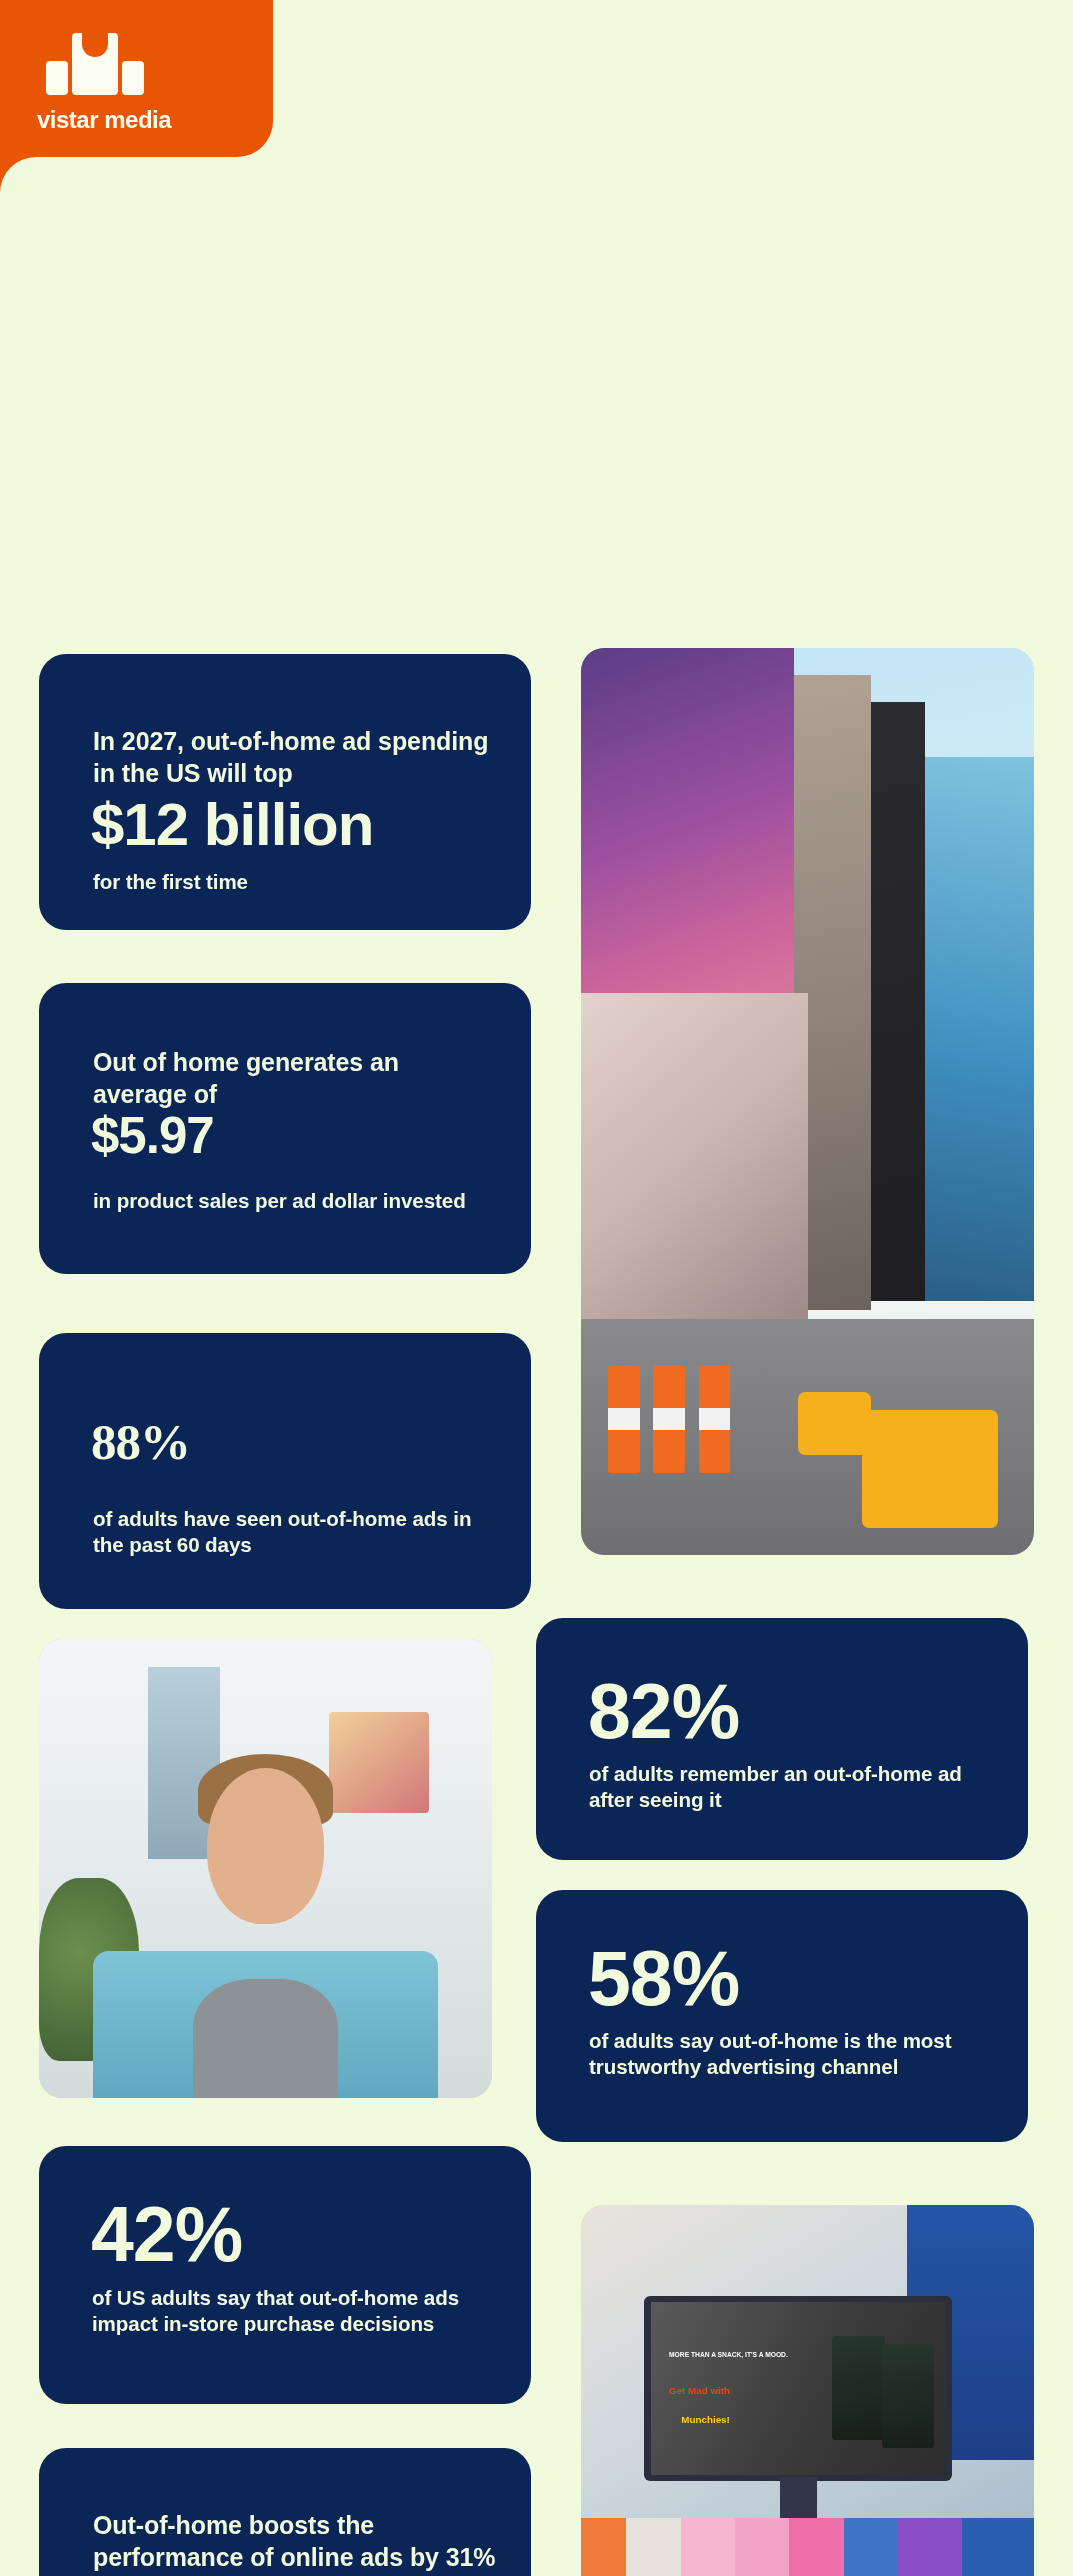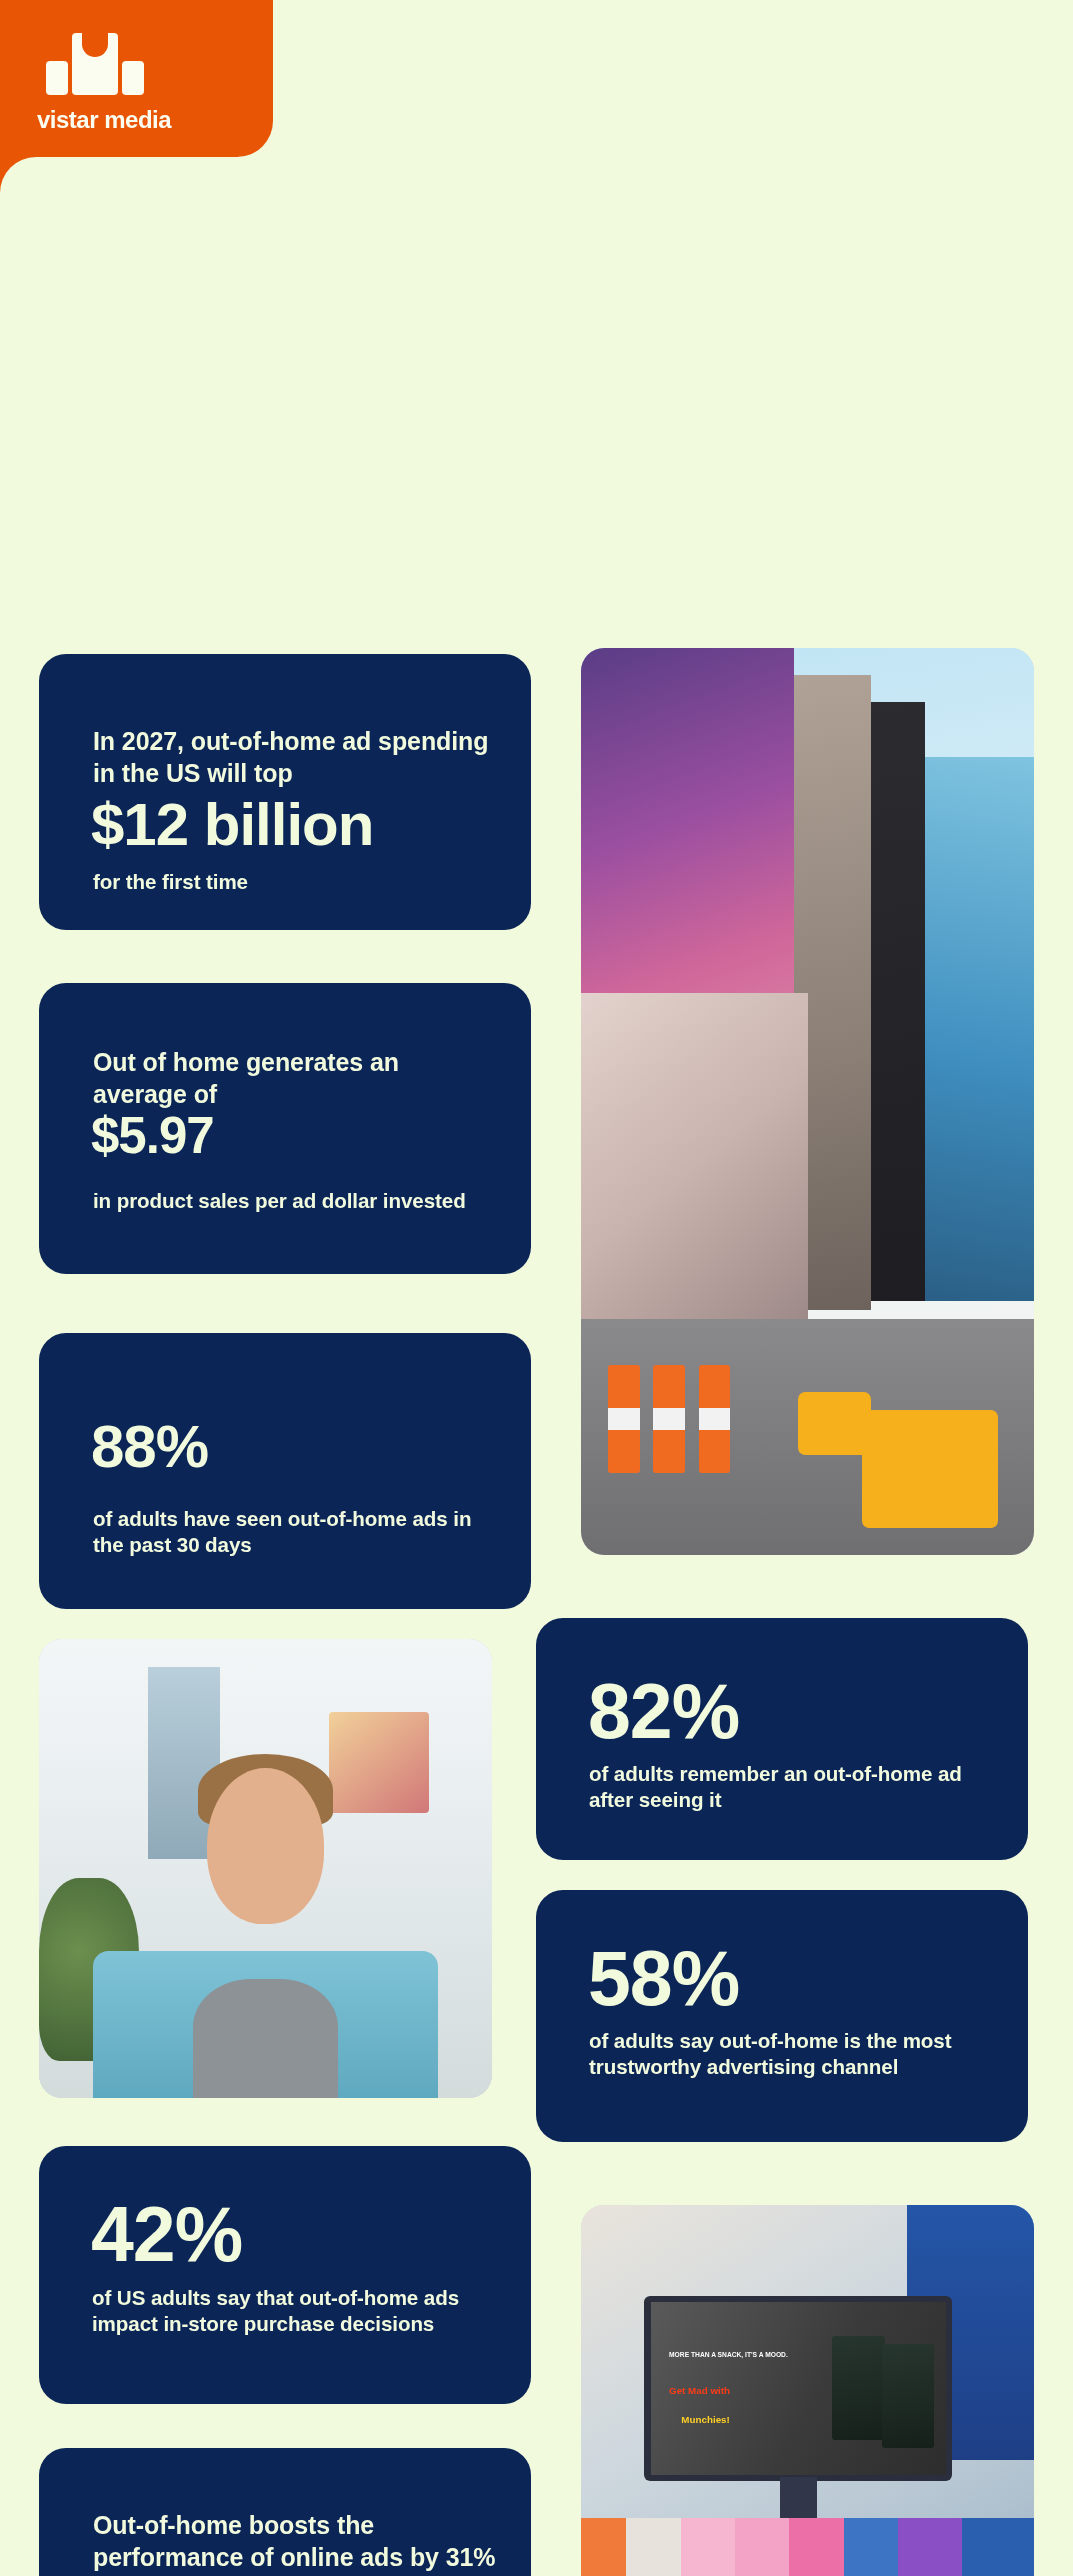--- a/index.html
+++ b/index.html
@@ -336,22 +336,22 @@
     <div class="sub" style="position:absolute; left:54px; top:215px; font-size:20.6px;">for the first time</div>
   </div>
 
   <div class="card" style="left:39px; top:983px; width:492px; height:291px;">
     <div class="lead" style="position:absolute; left:54px; top:64px; width:381px; font-size:25px;">Out of home generates an average of</div>
     <div class="stat" style="position:absolute; left:52px; top:129px; font-size:51px;">$5.97</div>
     <div class="sub" style="position:absolute; left:54px; top:205px; width:412px; font-size:20.6px;">in product sales per ad dollar invested</div>
   </div>
 
   <div class="card" style="left:39px; top:1333px; width:492px; height:276px;">
-    <div class="stat" style="position:absolute; left:52px; top:85px; font-size:60px;">88%</div>
-    <div class="sub" style="position:absolute; left:54px; top:173px; width:407px; font-size:20.6px;">of adults have seen out-of-home ads in the past 30 days</div>
+    <div class="stat" style="position:absolute; left:52px; top:85px; font-size:51px;font-family:Liberation Serif, serif;">88%</div>
+    <div class="sub" style="position:absolute; left:54px; top:173px; width:407px; font-size:20.6px;">of adults have seen out-of-home ads in the past 60 days</div>
   </div>
 
   <div class="card" style="left:536px; top:1618px; width:492px; height:242px;">
     <div class="stat" style="position:absolute; left:52px; top:57px; font-size:77px;">82%</div>
     <div class="sub" style="position:absolute; left:53px; top:143px; width:412px; font-size:20.6px;">of adults remember an out-of-home ad after seeing it</div>
   </div>
 
   <div class="card" style="left:536px; top:1890px; width:492px; height:252px;">
     <div class="stat" style="position:absolute; left:52px; top:52px; font-size:77px;">58%</div>
     <div class="sub" style="position:absolute; left:53px; top:138px; width:407px; font-size:20.6px;">of adults say out-of-home is the most trustworthy advertising channel</div>

